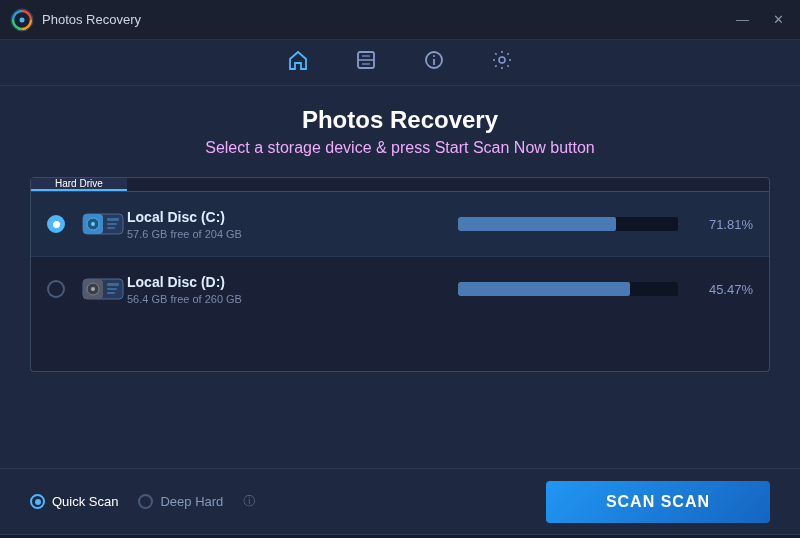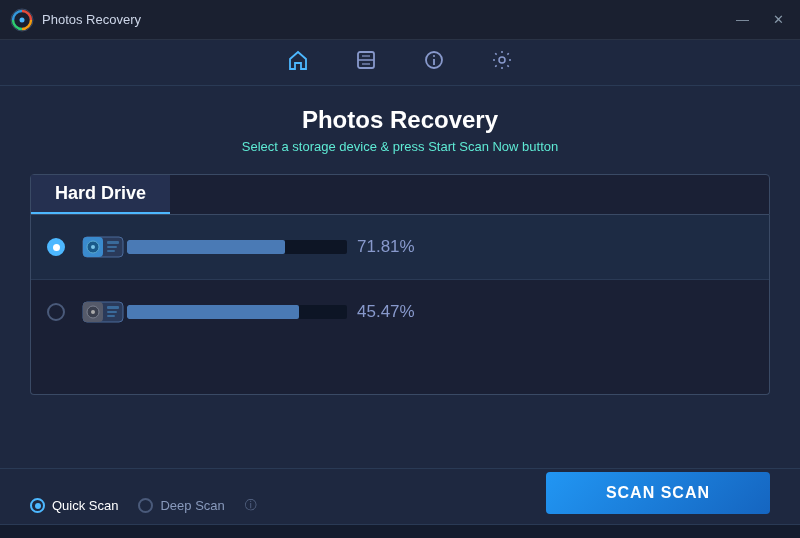--- a/index.html
+++ b/index.html
@@ -75,39 +75,38 @@
       text-align: center;
       margin-bottom: 20px;
     }
     .page-title {
       font-size: 24px;
       font-weight: bold;
       color: #ffffff;
       margin-bottom: 5px;
     }
     .page-subtitle {
-      font-size: 13px;
-      color: #5eead4;
+      font-size: 16px;
+      color: #f0abfc;
     }
 
     
     .drive-tabs {
       display: flex;
       border: 1px solid #3a4a65;
       border-radius: 4px 4px 0 0;
       margin-bottom: 0;
       background: #1a2035;
     }
     .drive-tab {
-      padding: 8px 24px;
-      font-size: 18px;
+      padding: 0 24px;
+      font-size: 10px;
       cursor: pointer;
       color: #8899bb;
       border-bottom: 2px solid transparent;
-      font-weight: bold;
     }
     .drive-tab.active {
       color: #fff;
       background: #253050;
       border-bottom: 2px solid #4db8ff;
     }
 
     
     .drive-list {
       border: 1px solid #3a4a65;
@@ -178,35 +177,36 @@
       background: #0d1525;
       border-radius: 2px;
       overflow: hidden;
     }
     .drive-progress-fill {
       height: 100%;
       background: #4a7ab5;
       border-radius: 2px;
     }
     .drive-progress-pct {
-      font-size: 17px;
+      font-size: 13px;
       color: #8899cc;
       min-width: 45px;
       text-align: right;
+      margin-left: 20px;
     }
 
     
     .bottom-bar {
       background: #1e2840;
       border-top: 1px solid #2a3a55;
       padding: 10px 30px;
       display: flex;
-      align-items: flex-end;
+      align-items: center;
       gap: 30px;
-      height: 56px;
+      height: 66px;
     }
     .scan-options {
       display: flex;
       align-items: center;
       gap: 20px;
     }
     .scan-option {
       display: flex;
       align-items: center;
       gap: 7px;
@@ -334,60 +334,68 @@
 
       <svg class="hd-svg" viewBox="0 0 48 36">
         <rect x="4" y="8" width="40" height="20" rx="4" fill="#2a3a5a" stroke="#4a6a9a" stroke-width="1"></rect>
         <rect x="4" y="8" width="20" height="20" rx="4" fill="#3a8acd"></rect>
         <ellipse cx="14" cy="18" rx="6" ry="6" fill="#1a5a8a" stroke="#5aaad0" stroke-width="1"></ellipse>
         <ellipse cx="14" cy="18" rx="2" ry="2" fill="#7ac4e8"></ellipse>
         <rect x="28" y="12" width="12" height="3" rx="1" fill="#3a6a9a"></rect>
         <rect x="28" y="17" width="10" height="2" rx="1" fill="#3a6a9a"></rect>
         <rect x="28" y="21" width="8" height="2" rx="1" fill="#3a6a9a"></rect>
       </svg>
+      <div class="drive-info">
+        <div class="drive-name">Local Disc (C:)</div>
+        <div class="drive-free">57.6 GB free of 204 GB</div>
+      </div>
       <div class="drive-progress-wrap">
         <div class="drive-progress-bar">
           <div class="drive-progress-fill" style="width: 71.81%"></div>
         </div>
         <div class="drive-progress-pct">71.81%</div>
       </div>
     </div>
 
     <div class="drive-item">
       <div class="radio-btn"></div>
 
       <svg class="hd-svg" viewBox="0 0 48 36">
         <rect x="4" y="8" width="40" height="20" rx="4" fill="#2a3a5a" stroke="#4a6a9a" stroke-width="1"></rect>
         <rect x="4" y="8" width="20" height="20" rx="4" fill="#555a6a"></rect>
         <ellipse cx="14" cy="18" rx="6" ry="6" fill="#3a3f4e" stroke="#7a7f8e" stroke-width="1"></ellipse>
         <ellipse cx="14" cy="18" rx="2" ry="2" fill="#aaaaaa"></ellipse>
         <rect x="28" y="12" width="12" height="3" rx="1" fill="#3a6a9a"></rect>
         <rect x="28" y="17" width="10" height="2" rx="1" fill="#3a6a9a"></rect>
         <rect x="28" y="21" width="8" height="2" rx="1" fill="#3a6a9a"></rect>
       </svg>
+      <div class="drive-info">
+        <div class="drive-name">Local Disc (D:)</div>
+        <div class="drive-free">56.4 GB free of 260 GB</div>
+      </div>
       <div class="drive-progress-wrap">
         <div class="drive-progress-bar">
           <div class="drive-progress-fill" style="width: 78.33%"></div>
         </div>
         <div class="drive-progress-pct">45.47%</div>
       </div>
     </div>
 
   </div>
 </div>
 
 <div class="bottom-bar">
   <div class="scan-options">
     <div class="scan-option selected">
       <div class="scan-radio selected"></div>
       <span>Quick Scan</span>
     </div>
     <div class="scan-option">
       <div class="scan-radio"></div>
-      <span>Deep Scan</span>
+      <span>Deep Hard</span>
     </div>
     <span class="info-icon-small">ⓘ</span>
   </div>
   <button class="start-scan-btn">SCAN SCAN</button>
 </div>
 
 <div class="footer">
   
   
 </div>

